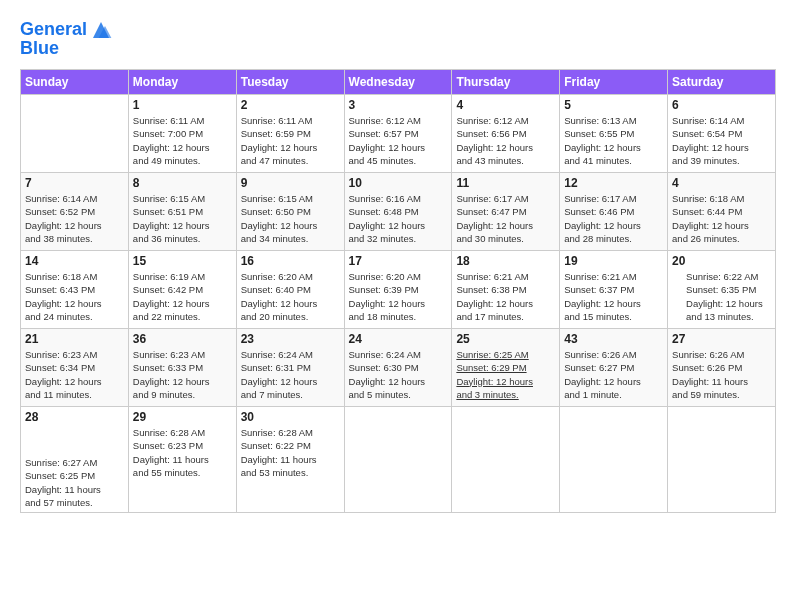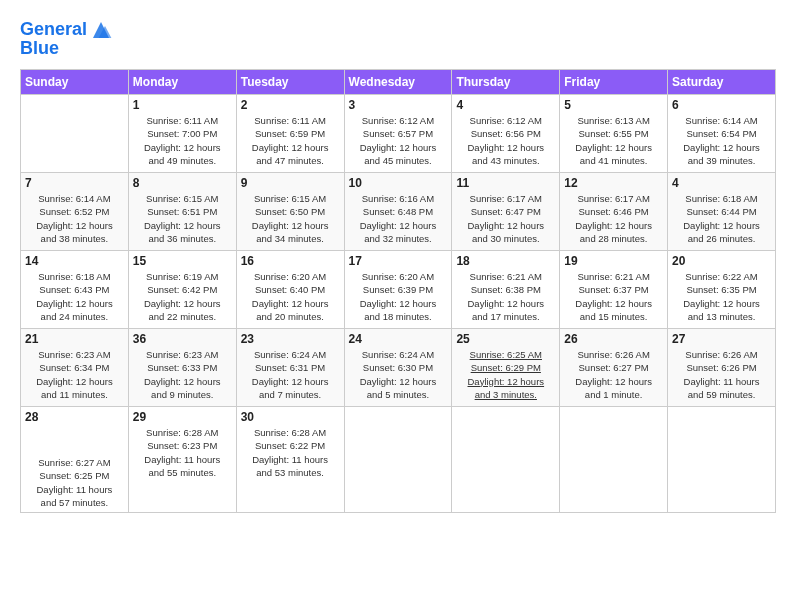--- a/index.html
+++ b/index.html
@@ -76,21 +76,20 @@
     }
     .day-num {
       font-size: 12px;
       font-weight: bold;
       color: #222;
       display: block;
       margin-bottom: 2px;
     }
     .cell-info {
       line-height: 1.4;
-      text-align: center;
     }
     tbody tr:nth-child(even) td {
       background: #f9f9f9;
     }
     tbody tr td.empty {
       background: #fff;
     }
   </style>
 </head>
 <body>
@@ -262,21 +261,21 @@
           </td>
           <td>
             <span class="day-num">19</span>
             <div class="cell-info" style="white-space: pre-line;">Sunrise: 6:21 AM
 Sunset: 6:37 PM
 Daylight: 12 hours
 and 15 minutes.</div>
           </td>
           <td>
             <span class="day-num">20</span>
-            <div class="cell-info" style="white-space: pre-line;">Sunrise: 6:22 AM
+            <div class="cell-info" style="white-space: pre-line; margin-left: 14px;">Sunrise: 6:22 AM
 Sunset: 6:35 PM
 Daylight: 12 hours
 and 13 minutes.</div>
           </td>
         </tr>
         <tr>
           <td>
             <span class="day-num">21</span>
             <div class="cell-info" style="white-space: pre-line;">Sunrise: 6:23 AM
 Sunset: 6:34 PM
@@ -305,21 +304,21 @@
 and 5 minutes.</div>
           </td>
           <td>
             <span class="day-num">25</span>
             <div class="cell-info" style="white-space: pre-line; text-decoration: underline;">Sunrise: 6:25 AM
 Sunset: 6:29 PM
 Daylight: 12 hours
 and 3 minutes.</div>
           </td>
           <td>
-            <span class="day-num">26</span>
+            <span class="day-num">43</span>
             <div class="cell-info" style="white-space: pre-line;">Sunrise: 6:26 AM
 Sunset: 6:27 PM
 Daylight: 12 hours
 and 1 minute.</div>
           </td>
           <td>
             <span class="day-num">27</span>
             <div class="cell-info" style="white-space: pre-line;">Sunrise: 6:26 AM
 Sunset: 6:26 PM
 Daylight: 11 hours

